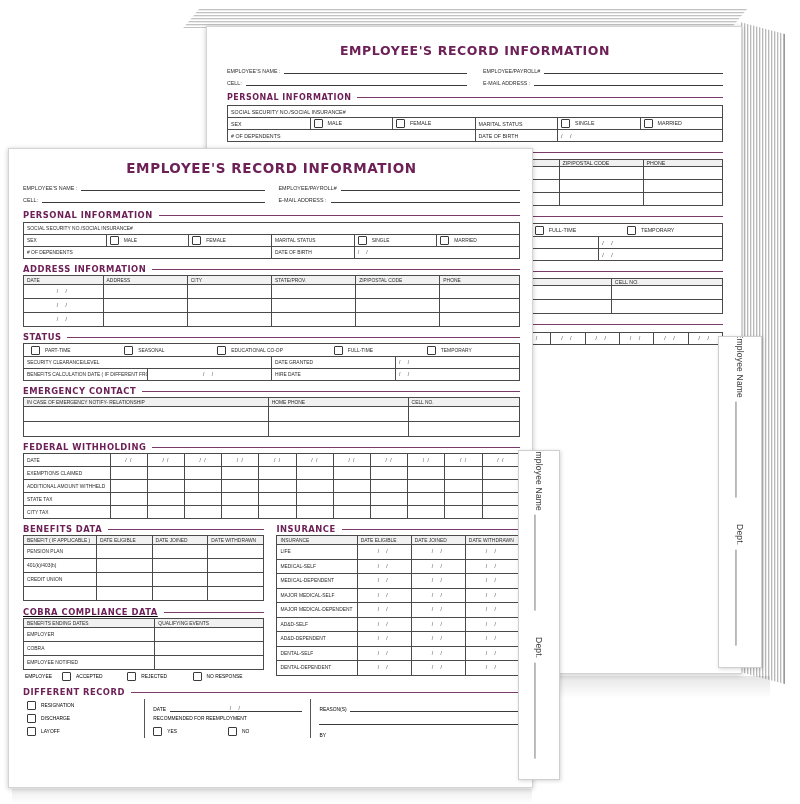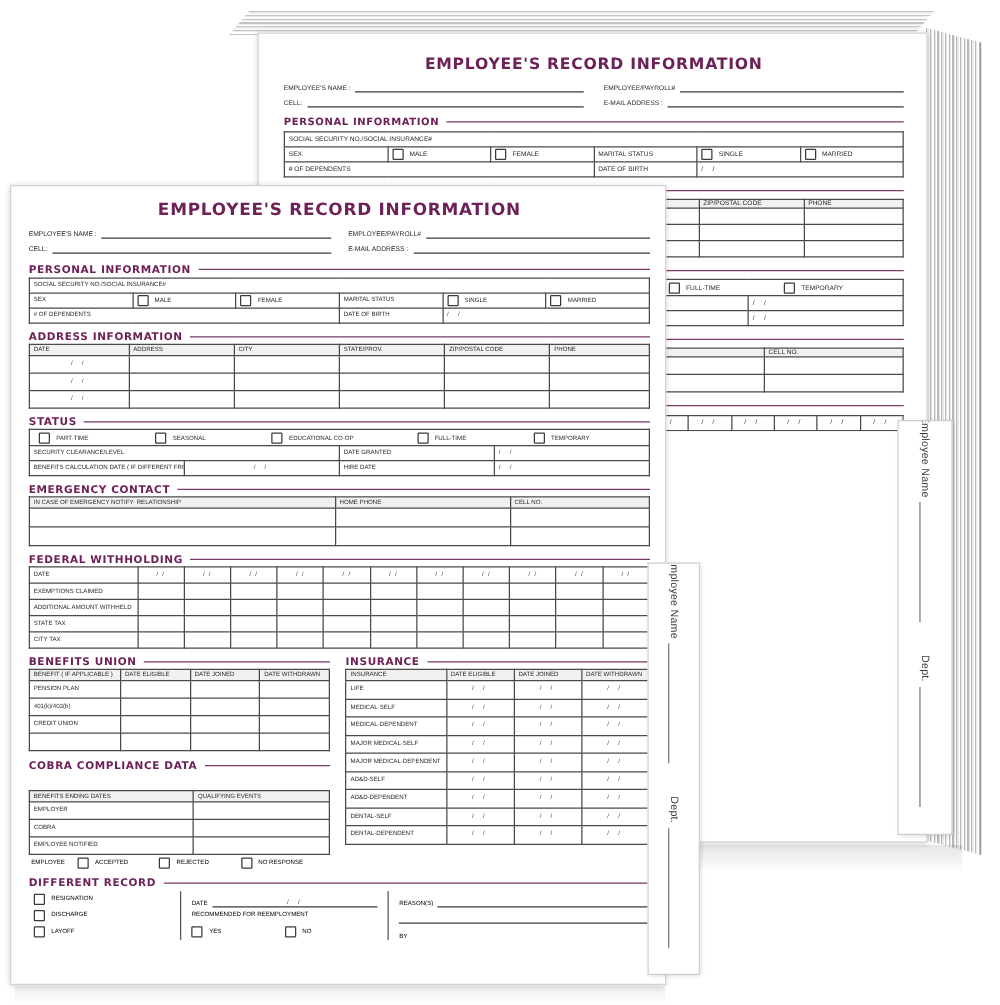--- a/index.html
+++ b/index.html
@@ -516,21 +516,21 @@
               <td></td>
             </tr>
       </tbody>
         </table>
 
       <div class="twocol">
 
         <div style="width:48.5%;margin-right:2.5%;">
 
           <div class="sechead" style="margin-bottom:1px;">
-            <span class="st" style="font-size:8.4px;">BENEFITS UNION</span>
+            <span class="st" style="font-size:8.4px;">BENEFITS DATA</span>
             <span class="sl"></span>
           </div>
           <table class="g" style="margin-bottom:6px;">
             <tbody>
                 <tr class="colhdr">
               <td style="width:31%;height:8px;">BENEFIT ( IF APPLICABLE )</td>
               <td style="width:23%;">DATE ELIGIBLE</td>
               <td style="width:23%;">DATE JOINED</td>
               <td style="width:23%;">DATE WITHDRAWN</td>
             </tr>
@@ -554,21 +554,21 @@
                 </tr>
             <tr>
                   <td style="height:13px;"></td>
                   <td></td>
                   <td></td>
                   <td></td>
                 </tr>
           </tbody>
             </table>
 
-          <div class="sechead" style="margin-bottom:15px;">
+          <div class="sechead" style="margin-bottom:1px;text-decoration:underline;">
             <span class="st" style="font-size:8.4px;">COBRA COMPLIANCE DATA</span>
             <span class="sl"></span>
           </div>
           <table class="g" style="margin-bottom:2px;">
             <tbody>
                 <tr class="colhdr">
               <td style="width:55%;height:8px;">BENEFITS ENDING DATES</td>
               <td style="width:45%;">QUALIFYING EVENTS</td>
             </tr>
             <tr>

